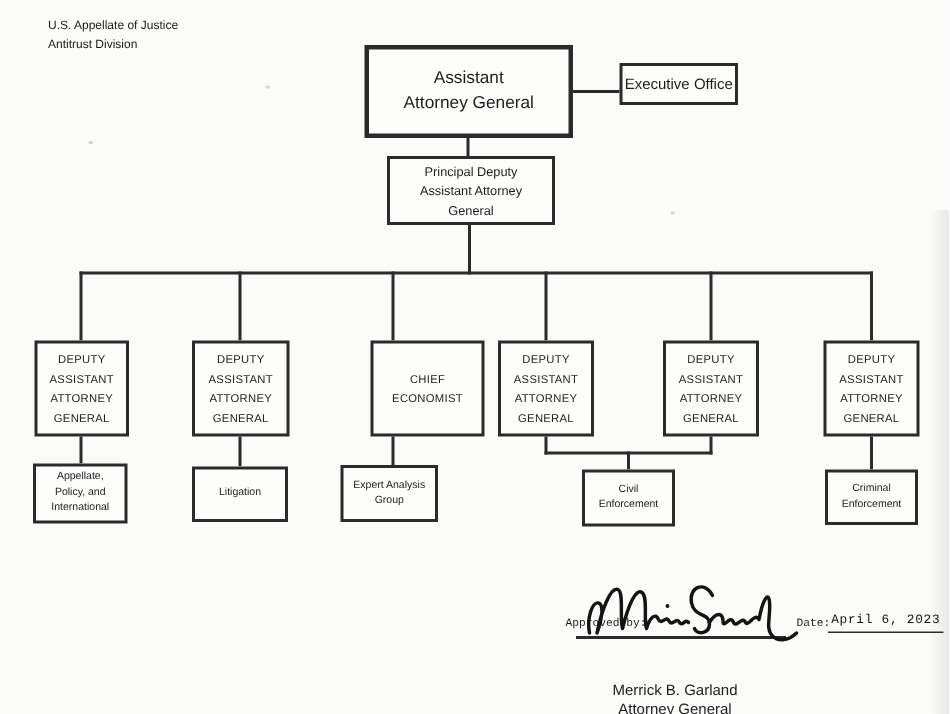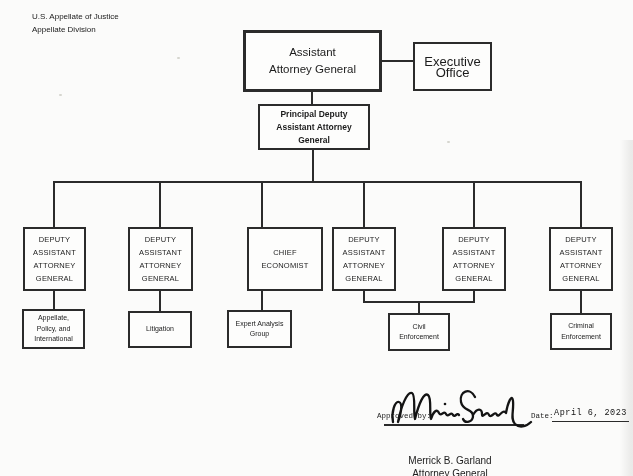--- a/index.html
+++ b/index.html
@@ -9,22 +9,22 @@
     font-family:"Liberation Sans",sans-serif;color:#1c1c1c;
   }
   .hdr{position:absolute;left:32px;top:10px;font-size:8px;line-height:13px;color:#1a1a1a;}
   .box{
     position:absolute;border:2px solid #2b2b2b;background:#fdfdfc;
     display:flex;align-items:center;justify-content:center;
     text-align:center;white-space:pre-line;color:#1c1c1c;
     box-sizing:border-box;
   }
   .box-root{left:243px;top:30px;width:139px;height:62px;border-width:3px;font-size:11.5px;line-height:17px;}
-  .box-exec{left:413px;top:42px;width:79px;height:49px;font-size:13px;line-height:11px;}
-  .box-pdaag{left:258px;top:104px;width:112px;height:46px;font-size:8.5px;line-height:13px;font-weight:bold;}
+  .box-exec{left:413px;top:42px;width:79px;height:28px;font-size:10px;line-height:11px;}
+  .box-pdaag{left:258px;top:104px;width:112px;height:46px;font-size:8.5px;line-height:13px;}
   .box-branch{top:227px;height:64px;font-size:7.5px;line-height:13px;letter-spacing:.2px;}
   .b1{left:23px;width:63px;}  .b2{left:128px;width:65px;} .b3{left:229px;width:76px;margin-left:18px;}
   .b4{left:332px;width:64px;} .b5{left:442px;width:64px;} .b6{left:549px;width:64px;}
   .box-unit{font-size:7px;line-height:10.5px;}
   .u1{left:22px;top:309px;width:63px;height:40px;}
   .u2{left:128px;top:311px;width:64px;height:37px;}
   .u3{left:227px;top:310px;width:65px;height:38px;}
   .u4{left:388px;top:313px;width:62px;height:38px;}
   .u5{left:550px;top:313px;width:62px;height:37px;}
   .hline,.vline{position:absolute;background:#2b2b2b;}
@@ -45,21 +45,21 @@
     background:linear-gradient(to right, rgba(90,90,85,0) 0%, rgba(90,90,85,0.10) 85%);}
   .speck{position:absolute;width:3px;height:2px;background:#d6d6cf;border-radius:1px;}
 </style>
 </head>
 <body>
 
 <div class="page">
 
   <div class="hdr">
     <div>U.S. Appellate of Justice</div>
-    <div>Appellate Division</div>
+    <div>Antitrust Division</div>
   </div>
 
   <div class="box box-root">Assistant
 Attorney General</div>
   <div class="box box-exec">Executive Office</div>
   <div class="box box-pdaag">Principal Deputy
 Assistant Attorney
 General</div>
 
   <div class="hline" style="left:382px;top:60px;width:31px;"></div>

